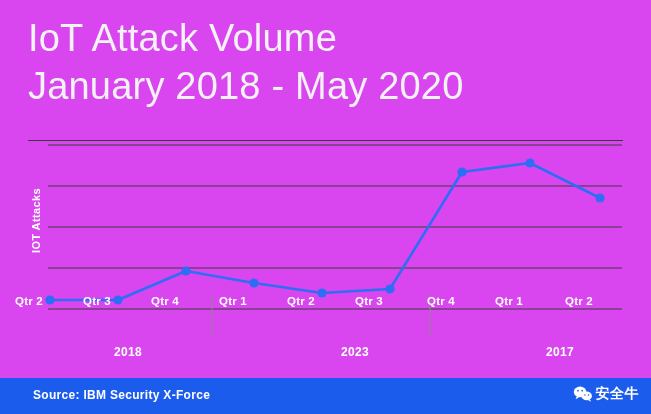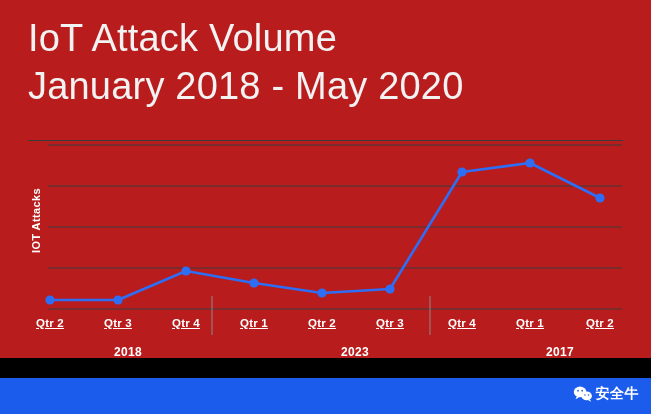--- a/index.html
+++ b/index.html
@@ -4,22 +4,22 @@
 <style>
   * { margin:0; padding:0; box-sizing:border-box; }
   html, body {
     width:651px; height:414px;
     background:#000;
     font-family:"Liberation Sans", sans-serif;
     overflow:hidden;
   }
   #slide {
     position:relative;
-    width:651px; height:358px;
-    background:#b91c1c;
+    width:651px; height:414px;
+    background:#d946ef;
   }
 
   
   #title-block {
     position:absolute;
     left:28px; top:14px;
     width:600px;
   }
   .title-line {
     color:#f2f2f2;
@@ -59,30 +59,29 @@
     transform:rotate(180deg);
     display:flex;
     align-items:center;
     justify-content:center;
     white-space:nowrap;
   }
 
   
   .qtr-label {
     position:absolute;
-    top:317px;
+    top:295px;
     width:70px;
     margin-left:-35px;
-    text-align:center;
+    text-align:left;
     color:#ffffff;
     font-size:11.5px;
     font-weight:bold;
     letter-spacing:0.2px;
     white-space:nowrap;
-    text-decoration:underline;
   }
   .year-label {
     position:absolute;
     top:345px;
     width:90px;
     margin-left:-45px;
     text-align:center;
     color:#ffffff;
     font-size:12px;
     font-weight:bold;
@@ -177,20 +176,21 @@
       <div class="qtr-label" style="left: 530px;">Qtr 1</div>
       <div class="qtr-label" style="left: 600px;">Qtr 2</div>
     </div>
   <div id="year-labels">
       <div class="year-label" style="left: 128px;">2018</div>
       <div class="year-label" style="left: 355px;">2023</div>
       <div class="year-label" style="left: 560px;">2017</div>
     </div>
 
   <div id="footer-bar">
+    <div id="footer-source">Source:  IBM Security X-Force</div>
     <div id="watermark">
       <svg id="wechat-icon" width="20" height="18" viewBox="0 0 24 20">
         <ellipse cx="8.5" cy="7.5" rx="7.6" ry="6.4" fill="#ffffff"></ellipse>
         <path d="M4.6 12.8 L3.0 16.4 L7.0 14.2 Z" fill="#ffffff"></path>
         <circle cx="6.0" cy="6.0" r="1.05" fill="#1b5ced"></circle>
         <circle cx="11.0" cy="6.0" r="1.05" fill="#1b5ced"></circle>
         <ellipse cx="16.4" cy="12.3" rx="6.3" ry="5.3" fill="#ffffff"></ellipse>
         <path d="M20.3 16.4 L21.7 19.4 L18.2 17.6 Z" fill="#ffffff"></path>
         <circle cx="14.3" cy="11.1" r="0.9" fill="#1b5ced"></circle>
         <circle cx="18.6" cy="11.1" r="0.9" fill="#1b5ced"></circle>

